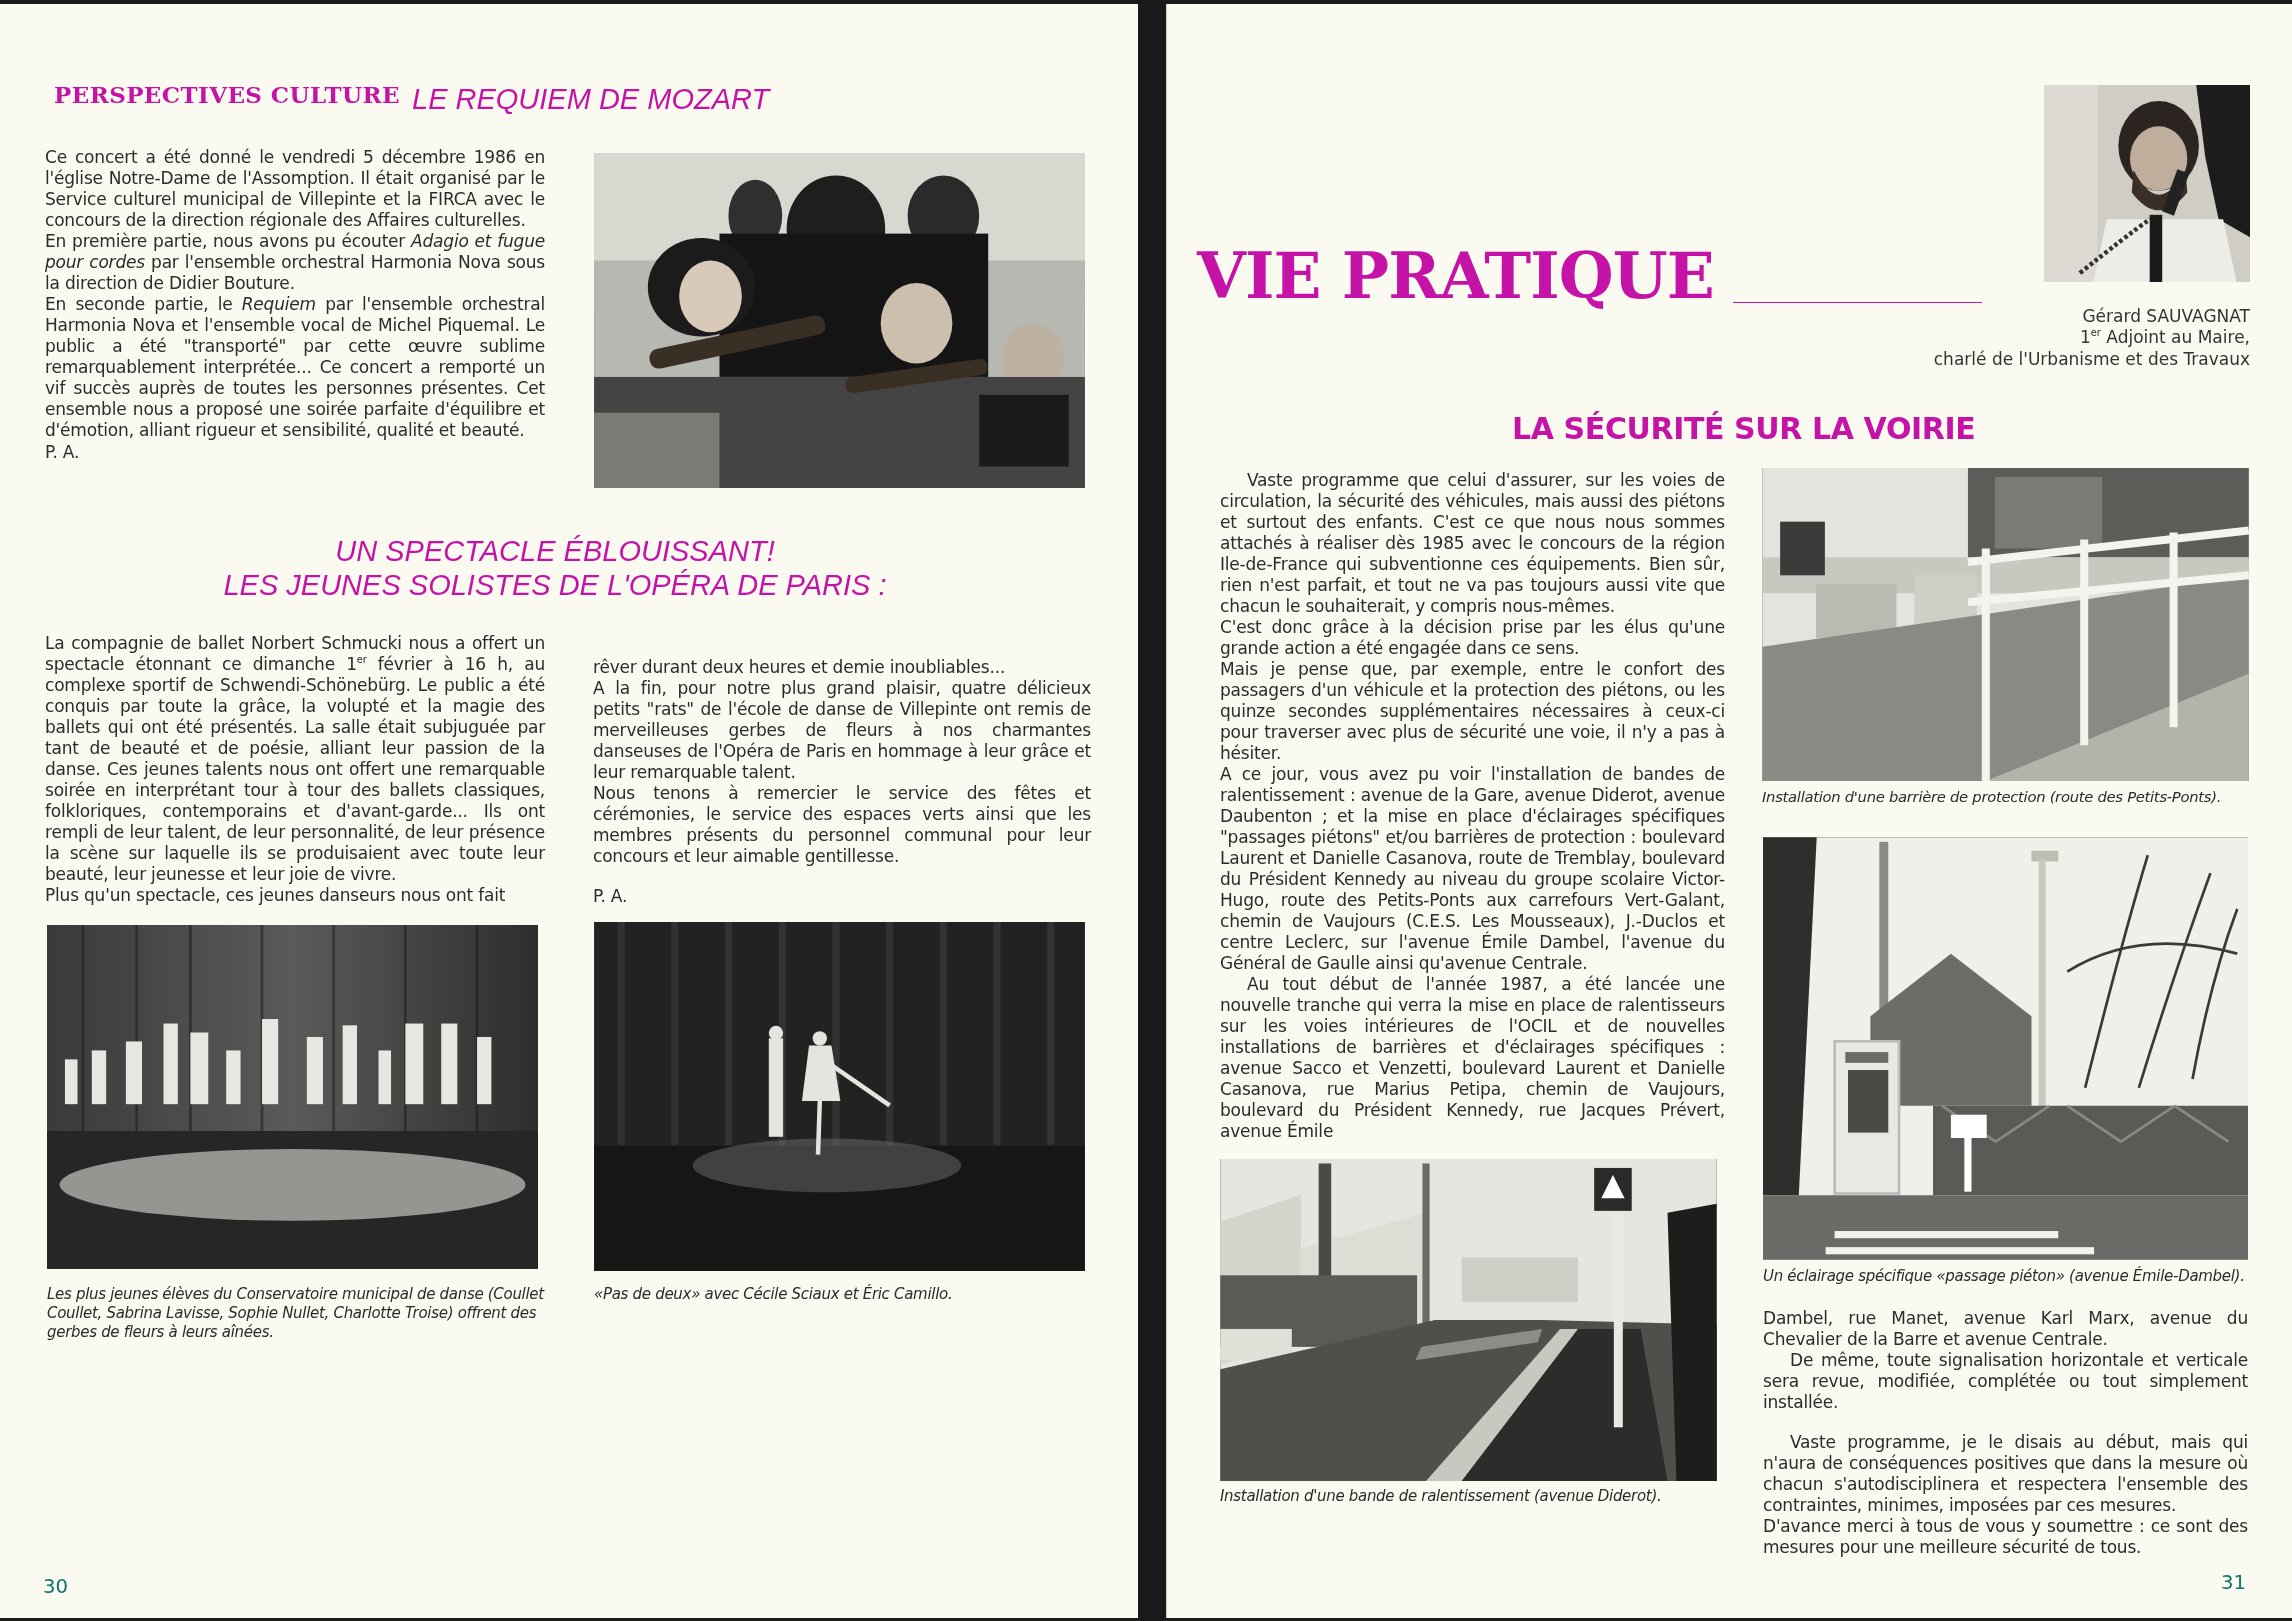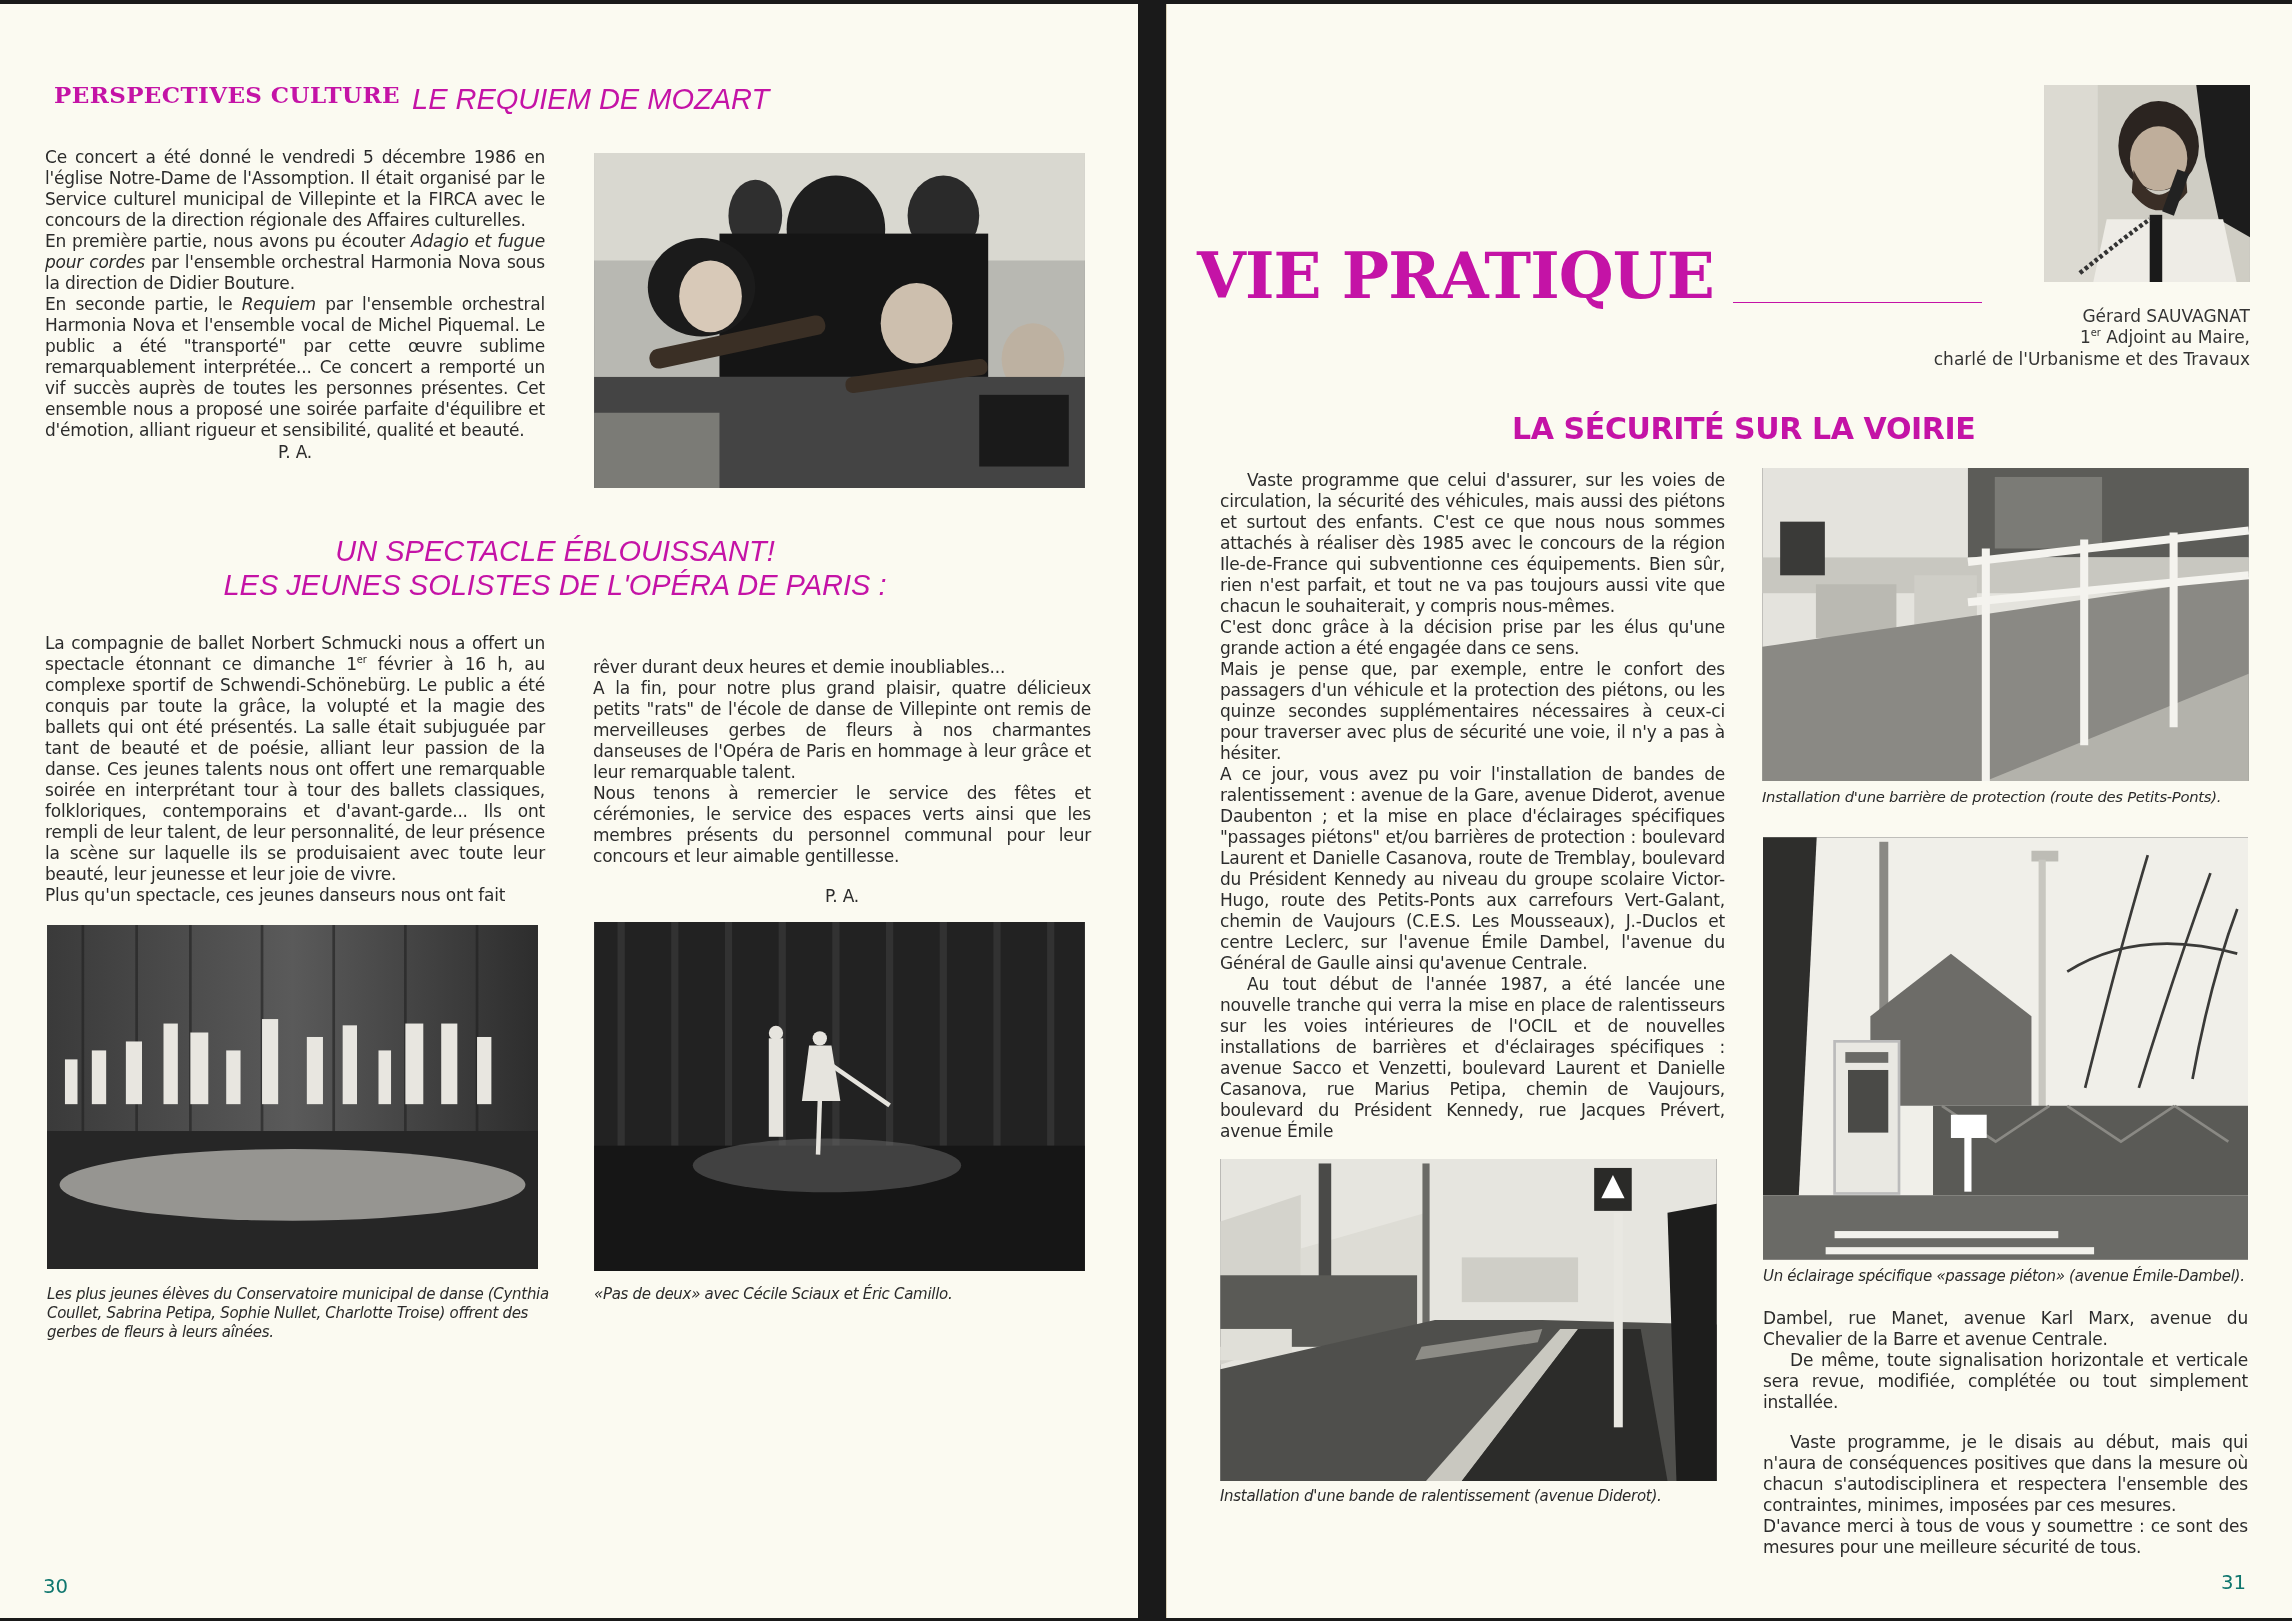--- a/index.html
+++ b/index.html
@@ -10,21 +10,21 @@
   .page.left { left: 0; width: 1138px; }
   .page.right { left: 1166px; width: 1269px; border-left: 1.8px solid #d8cfb6; padding-left: 43px; }
   .abs { position: absolute; }
   .magenta { color: #c413a6; }
   .rubric { font-family: "DejaVu Serif", "Liberation Serif", serif; font-weight: bold; font-size: 23px; letter-spacing: 0.4px; margin-top: 34px; }
   .head-it { font-family: "Liberation Sans", sans-serif; font-style: italic; font-size: 30px; text-transform: uppercase; }
   .body { font-size: 17px; line-height: 21px; text-align: justify; color: #2b2b2b; letter-spacing: -0.2px; }
   .body p { margin: 0; }
   .body p.indent { text-indent: 27px; }
   .body em { font-style: italic; }
-  .sign { text-align: center; font-size: 17px; }
+  .sign { text-align: left; font-size: 17px; }
   .caption { font-style: italic; font-size: 15px; line-height: 19px; color: #2b2b2b; letter-spacing: -0.3px; }
   .photo { position: absolute; overflow: hidden; background: #555; }
   .pagenum { font-size: 19.7px; color: #0f766e; }
   .vie { font-family: "DejaVu Serif", "Liberation Serif", serif; font-weight: bold; font-size: 63px; letter-spacing: -0.9px; color: #c413a6; }
   .voirie { font-family: "DejaVu Sans", sans-serif; font-weight: bold; font-size: 30px; letter-spacing: -0.4px; color: #c413a6; }
   .author { text-align: right; font-size: 17px; line-height: 21.5px; color: #333; }
   sup { font-size: 9.9px; vertical-align: super; line-height: 0; }
 </style>
 </head>
 <body>
@@ -142,21 +142,21 @@
           <rect x="195" y="130" width="16" height="110"></rect>
           <circle cx="203" cy="124" r="8"></circle>
           <circle cx="252" cy="130" r="8"></circle>
           <polygon points="240,138 265,138 275,200 232,200"></polygon>
           <line x1="265" y1="160" x2="330" y2="205" stroke="#e6e4de" stroke-width="5"></line>
           <line x1="252" y1="200" x2="250" y2="260" stroke="#e6e4de" stroke-width="5"></line>
         </g>
       </svg>
     </div>
 
-    <div class="abs caption" style="left:47px; top:1281px; width:502px;">Les plus jeunes élèves du Conservatoire municipal de danse (Cynthia Coullet, Sabrina Petipa, Sophie Nullet, Charlotte Troise) offrent des gerbes de fleurs à leurs aînées.</div>
+    <div class="abs caption" style="left:47px; top:1281px; width:502px;">Les plus jeunes élèves du Conservatoire municipal de danse (Coullet Coullet, Sabrina Lavisse, Sophie Nullet, Charlotte Troise) offrent des gerbes de fleurs à leurs aînées.</div>
     <div class="abs caption" style="left:594px; top:1281px; width:502px;">«Pas de deux» avec Cécile Sciaux et Éric Camillo.</div>
 
     <div class="abs pagenum" style="left:43px; top:1571px;">30</div>
   </div>
 
   <div class="page right">
 
     <div class="photo" style="left:877px; top:81px; width:206px; height:197px;">
       <svg width="206" height="197" viewBox="0 0 230 220">
         <rect width="230" height="220" fill="#cfcdc4"></rect>

